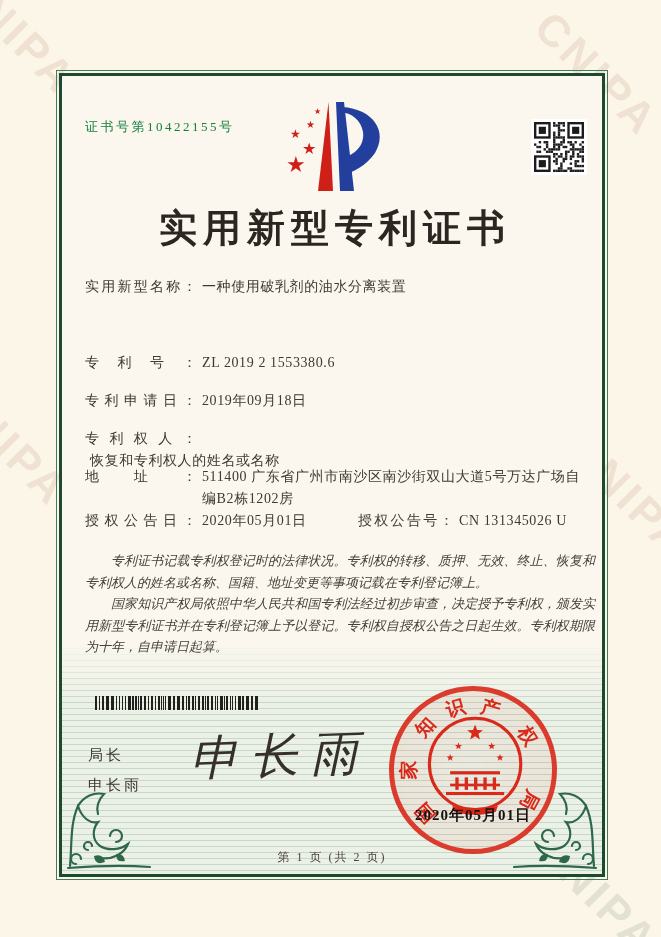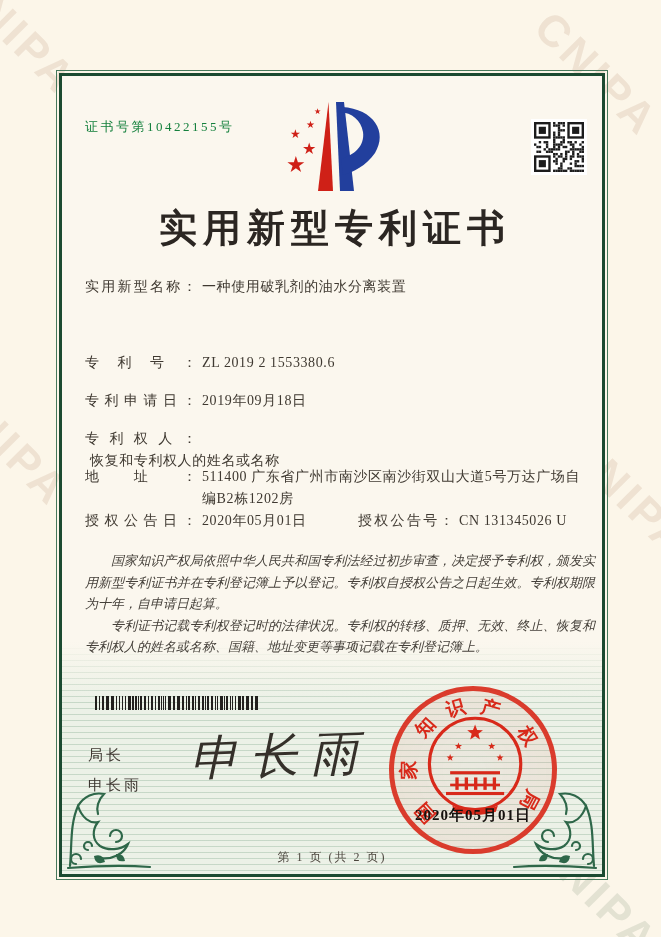--- a/index.html
+++ b/index.html
@@ -288,22 +288,22 @@
       <div class="row" style="top:434px;">
         <span class="f-label">授权公告日：</span>
         <span class="f-value">2020年05月01日</span>
       </div>
       <div class="row" style="left:287px; top:434px;margin-left:9px;">
         <span class="f-label" style="width:96px;">授权公告号：</span>
         <span class="f-value">CN 131345026 U</span>
       </div>
 
       <div class="legal">
+        <p>专利证书记载专利权登记时的法律状况。专利权的转移、质押、无效、终止、恢复和专利权人的姓名或名称、国籍、地址变更等事项记载在专利登记簿上。</p>
         <p>国家知识产权局依照中华人民共和国专利法经过初步审查，决定授予专利权，颁发实用新型专利证书并在专利登记簿上予以登记。专利权自授权公告之日起生效。专利权期限为十年，自申请日起算。</p>
-        <p>专利证书记载专利权登记时的法律状况。专利权的转移、质押、无效、终止、恢复和专利权人的姓名或名称、国籍、地址变更等事项记载在专利登记簿上。</p>
       </div>
 
       <svg class="barcode" id="barcode" width="167" height="14" viewBox="0 0 167 14">
           <rect x="0" y="0" width="2" height="14" fill="#22201d"></rect>
           <rect x="4" y="0" width="1" height="14" fill="#22201d"></rect>
           <rect x="7" y="0" width="2" height="14" fill="#22201d"></rect>
           <rect x="11" y="0" width="3" height="14" fill="#22201d"></rect>
           <rect x="16" y="0" width="3" height="14" fill="#22201d"></rect>
           <rect x="21" y="0" width="1" height="14" fill="#22201d"></rect>
           <rect x="24" y="0" width="1" height="14" fill="#22201d"></rect>

